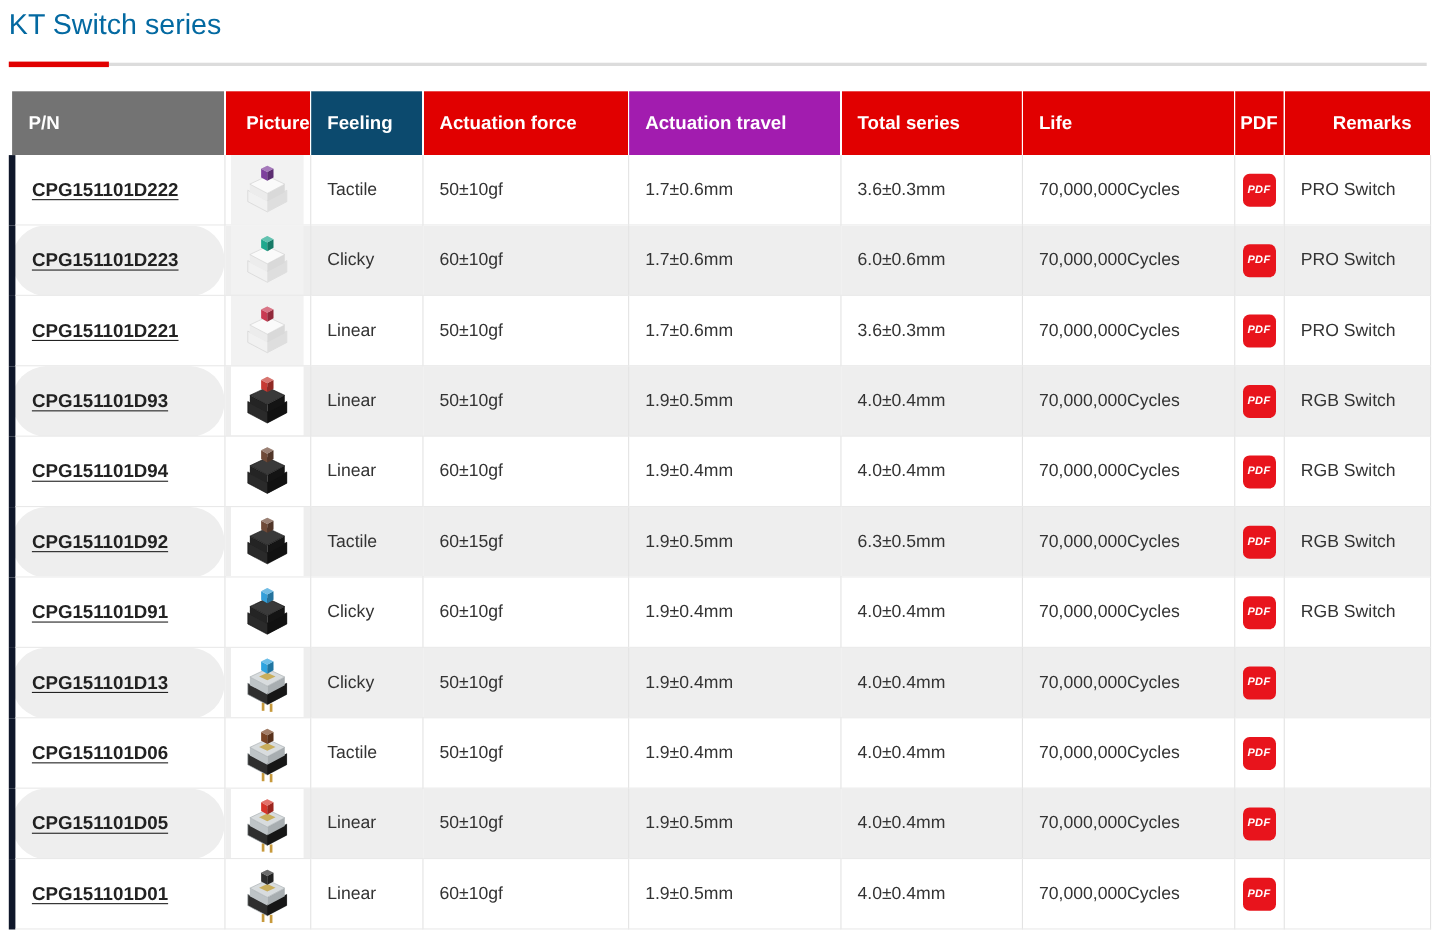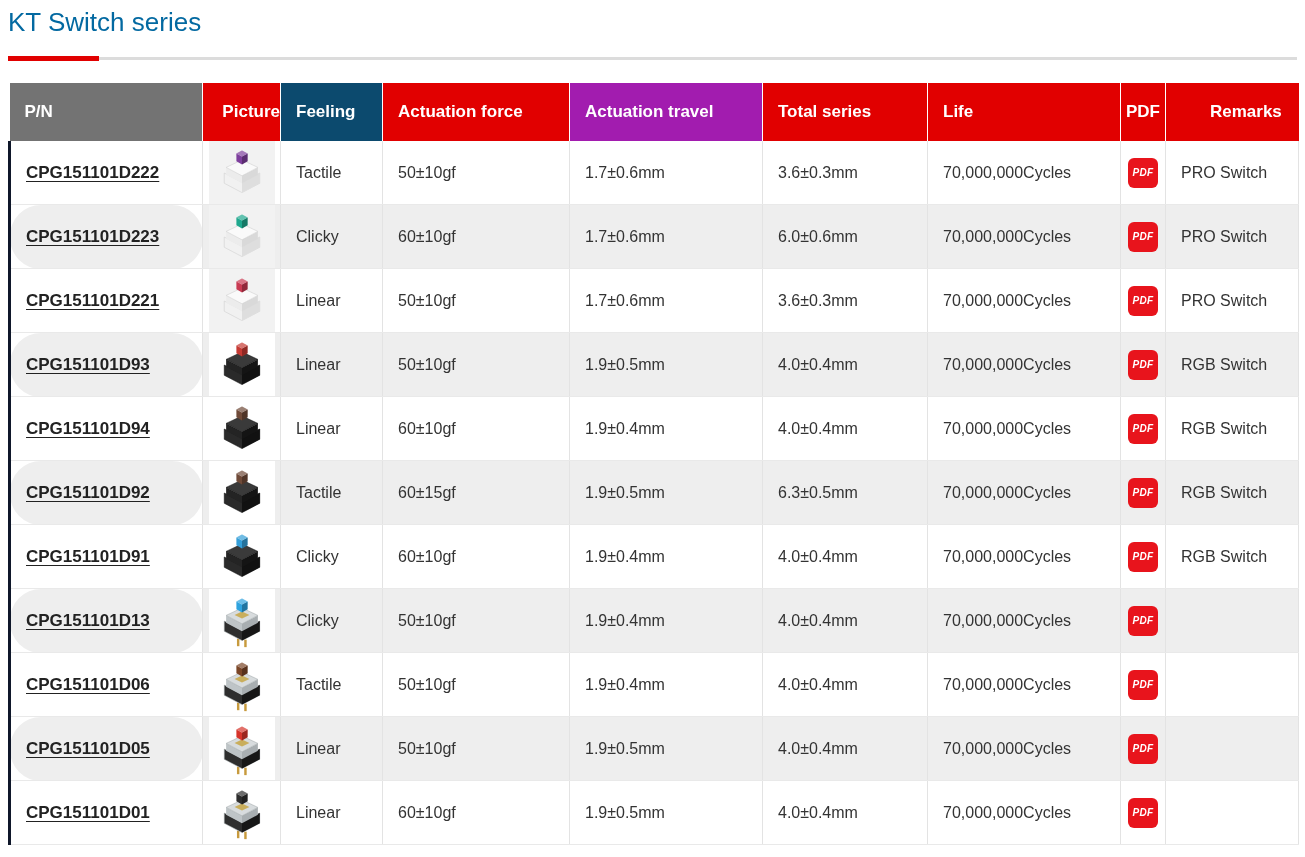--- a/index.html
+++ b/index.html
@@ -57,21 +57,21 @@
     font-size: 16px;
     color: #333;
     padding: 0 0 0 15px;
     border-right: 1px solid #e3e3e3;
     border-bottom: 1px solid #e9e9e9;
     background: #ffffff;
     white-space: nowrap;
     overflow: hidden;
     vertical-align: middle;
   }
-  tbody td:first-child { border-left: 3px solid #0f172a; border-radius: 31px; }
+  tbody td:first-child { border-left: 6px solid #0f172a; border-radius: 31px; }
   tbody tr:nth-child(even) td { background: #eeeeee; }
 
   a.pn-link {
     color: #222;
     font-size: 17px;
     font-weight: 700;
     text-decoration: underline;
     text-underline-offset: 3px;
   }
 

